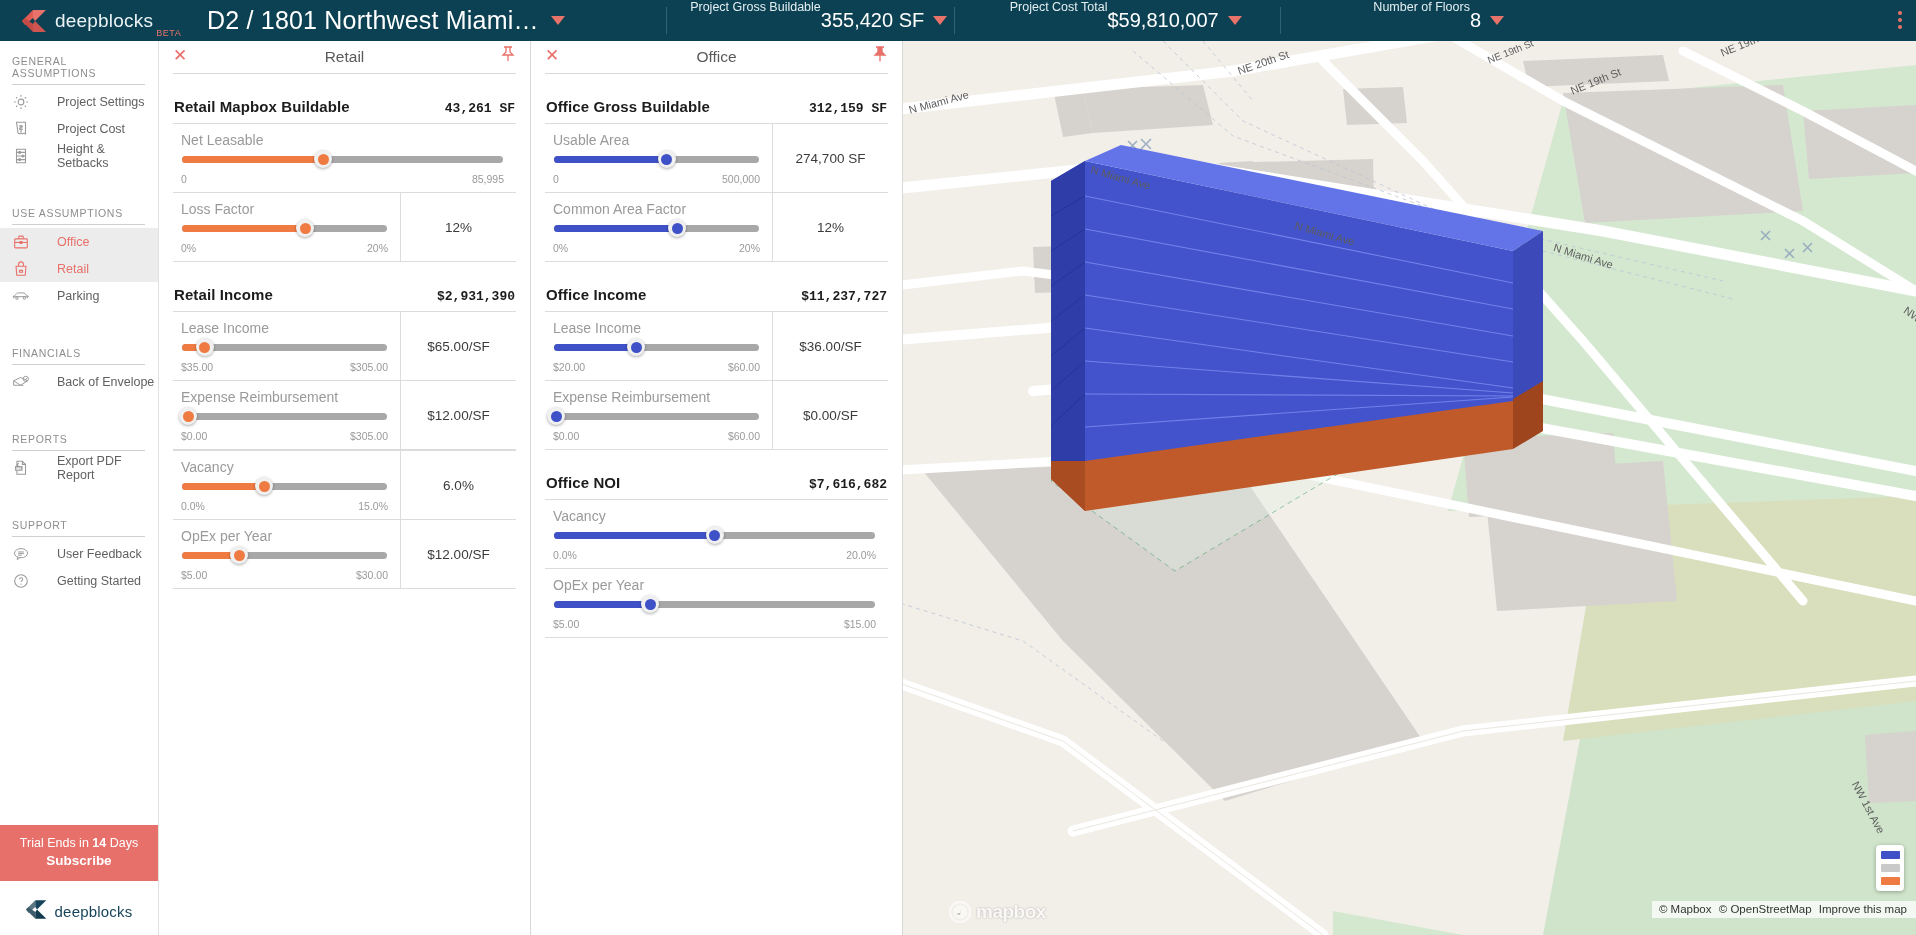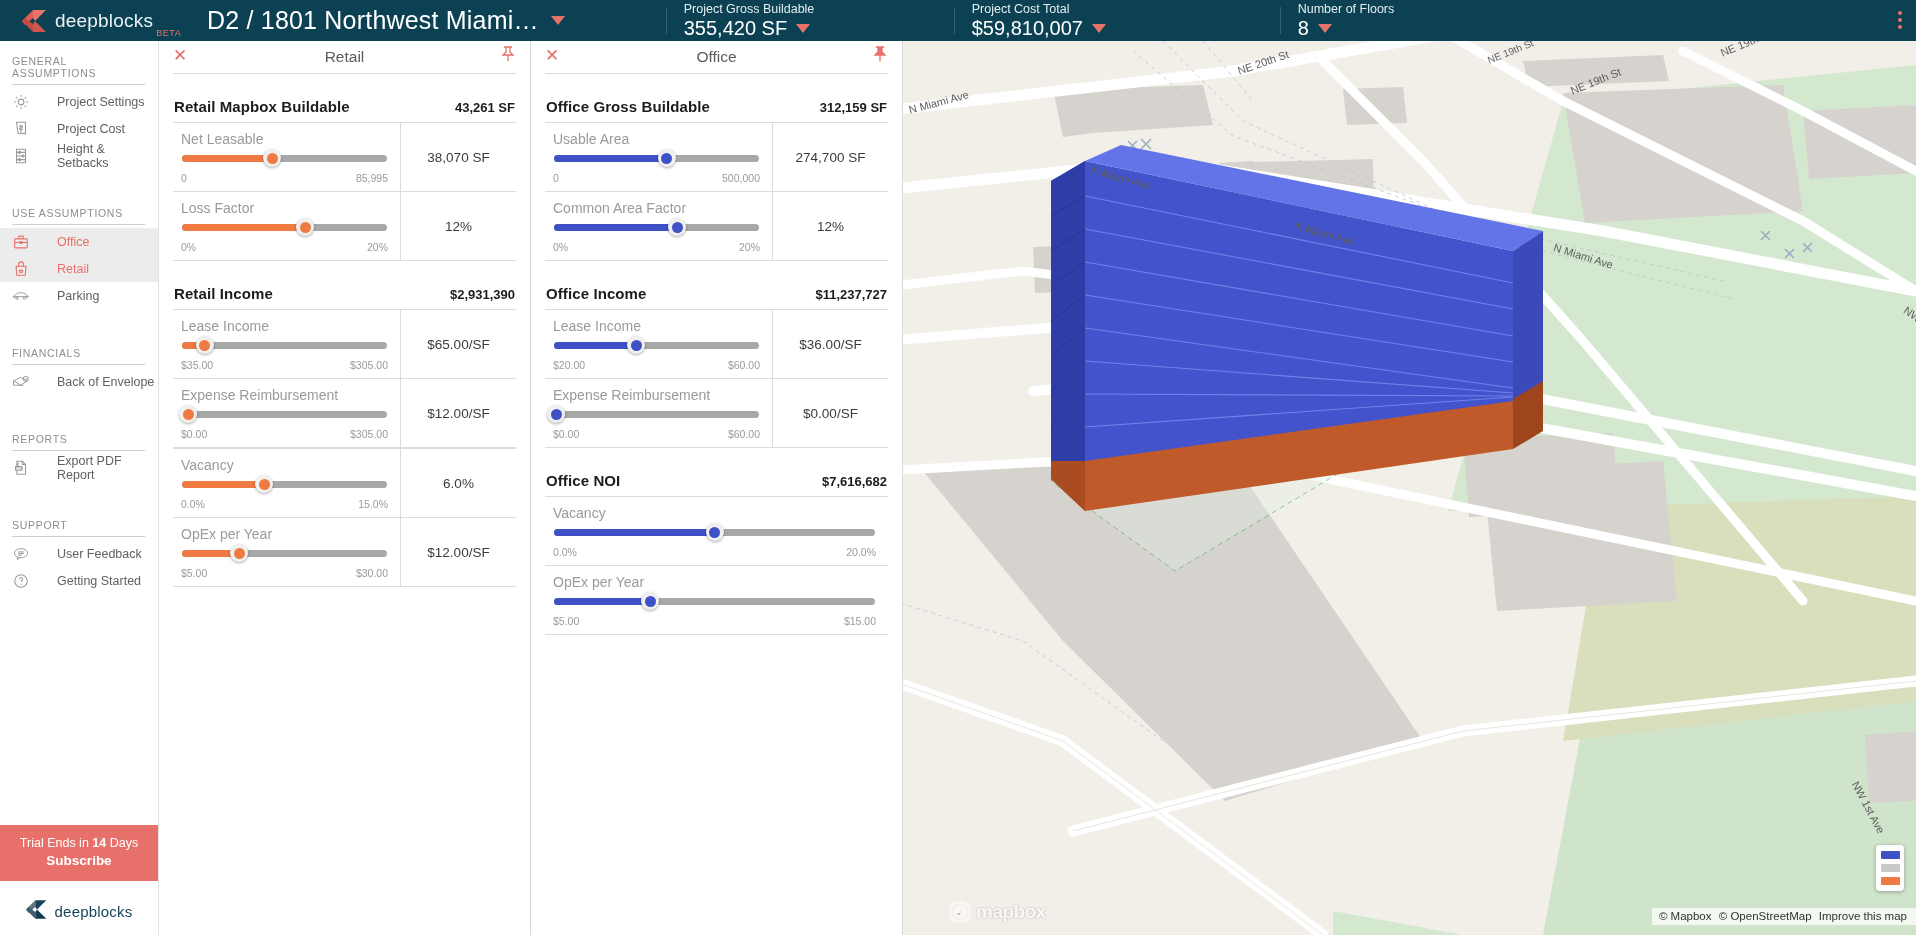--- a/index.html
+++ b/index.html
@@ -30,21 +30,21 @@
     font-size: 25px; font-weight: 400; color: #ffffff; letter-spacing: .2px;
     white-space: nowrap;
   }
   .caret {
     width: 0; height: 0;
     border-left: 7px solid transparent; border-right: 7px solid transparent;
     border-top: 9px solid #e8736a;
   }
   .stat {
     position: relative; padding-left: 18px; margin-left: 0;
-    display: flex; flex-direction: column; justify-content: center; height: 41px;
+    display: flex; flex-direction: row; justify-content: center; height: 41px;
   }
   .stat:before {
     content:""; position:absolute; left:0; top:7px; bottom:7px; width:1px; background:#2e6375;
   }
   .stat-label { font-size: 12.5px; color:#e4eef1; line-height: 15px; }
   .stat-value { font-size: 20px; color:#ffffff; line-height: 23px; display:flex; align-items:center; gap:9px; }
   .kebab { position:absolute; right: 14px; top: 11px; display:flex; flex-direction:column; gap:3px; }
   .kebab i { display:block; width:4px; height:4px; border-radius:50%; background:#e8736a; }
 
   
@@ -107,21 +107,21 @@
     cursor:pointer; font-weight:300;
   }
   .panel-pin { position:absolute; right:0; top:4px; cursor:pointer; }
 
   .sect { margin: 0 14px; }
   .sect-head {
     display:flex; align-items:baseline; justify-content:space-between;
     padding: 24px 1px 7px 1px;
   }
   .sect-name { font-size: 15px; font-weight: 700; color:#1c1c1c; letter-spacing:.1px; }
-  .sect-total { font-size: 13px; font-weight: 700; color:#1c1c1c; }
+  .sect-total { font-size: 13px; font-weight: 700; color:#1c1c1c;font-family:Liberation Mono, monospace; }
 
   .rows { border-top: 1px solid #dcdcdc; }
   .row { display:flex; border-bottom: 1px solid #dcdcdc; }
   .row-left { flex: 1 1 auto; padding: 8px 12px 7px 8px; min-width:0; }
   .row-right {
     flex: 0 0 116px; border-left: 1px solid #dcdcdc;
     display:flex; align-items:center; justify-content:center;
     font-size: 13.5px; color:#3b3b3b;
   }
   .row-label { font-size: 14px; color:#9a9a9a; margin-bottom: 7px; }
@@ -150,21 +150,21 @@
     position:absolute; font-family:"Liberation Sans", sans-serif;
     color:#5d5d5d; white-space:nowrap; pointer-events:none;
   }
   .mapbox-logo {
     position:absolute; left:46px; bottom:12px;
     display:flex; align-items:center; gap:5px; opacity:.68;
   }
   .mb-text { font-size:19px; font-weight:700; color:#ffffff; letter-spacing:-.5px;
              text-shadow: 0 0 2px rgba(120,120,120,.9); }
   .attrib {
-    position:absolute; right:0; bottom:10px;
+    position:absolute; right:0; bottom:17px;
     background: rgba(255,255,255,.75);
     font-size: 11.5px; color:#333; padding: 2px 5px 3px 7px;
   }
   .attrib span { margin-right: 4px; }
   .layer-ctl {
     position:absolute; right:12px; bottom:44px;
     width:28px; background:#fff; border-radius:4px; padding:6px 5px;
     box-shadow:0 1px 4px rgba(0,0,0,.3);
     display:flex; flex-direction:column; gap:5px; align-items:center;
   }
@@ -421,21 +421,20 @@
                   <span class="fill" style="width:44%;background:#ef7b43"></span>
                   <span class="knob" style="left:44%">
                     <i style="background:#ef7b43"></i>
                   </span>
                 </div>
                 <div class="minmax">
                   <span>0</span>
                   <span>85,995</span>
                 </div>
               </div>
-              <div class="row-right">38,070 SF</div>
             </div>
             <div class="row">
               <div class="row-left">
                 <div class="row-label">Loss Factor</div>
                 <div class="slider">
                   <span class="track"></span>
                   <span class="fill" style="width:60%;background:#ef7b43"></span>
                   <span class="knob" style="left:60%">
                     <i style="background:#ef7b43"></i>
                   </span>

